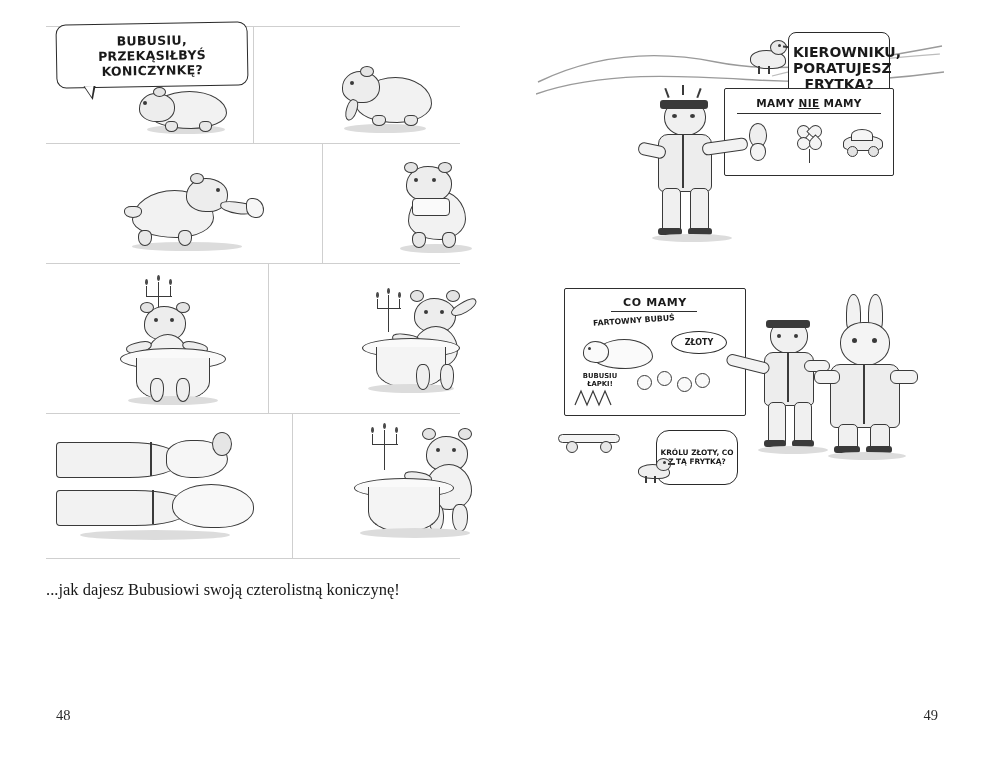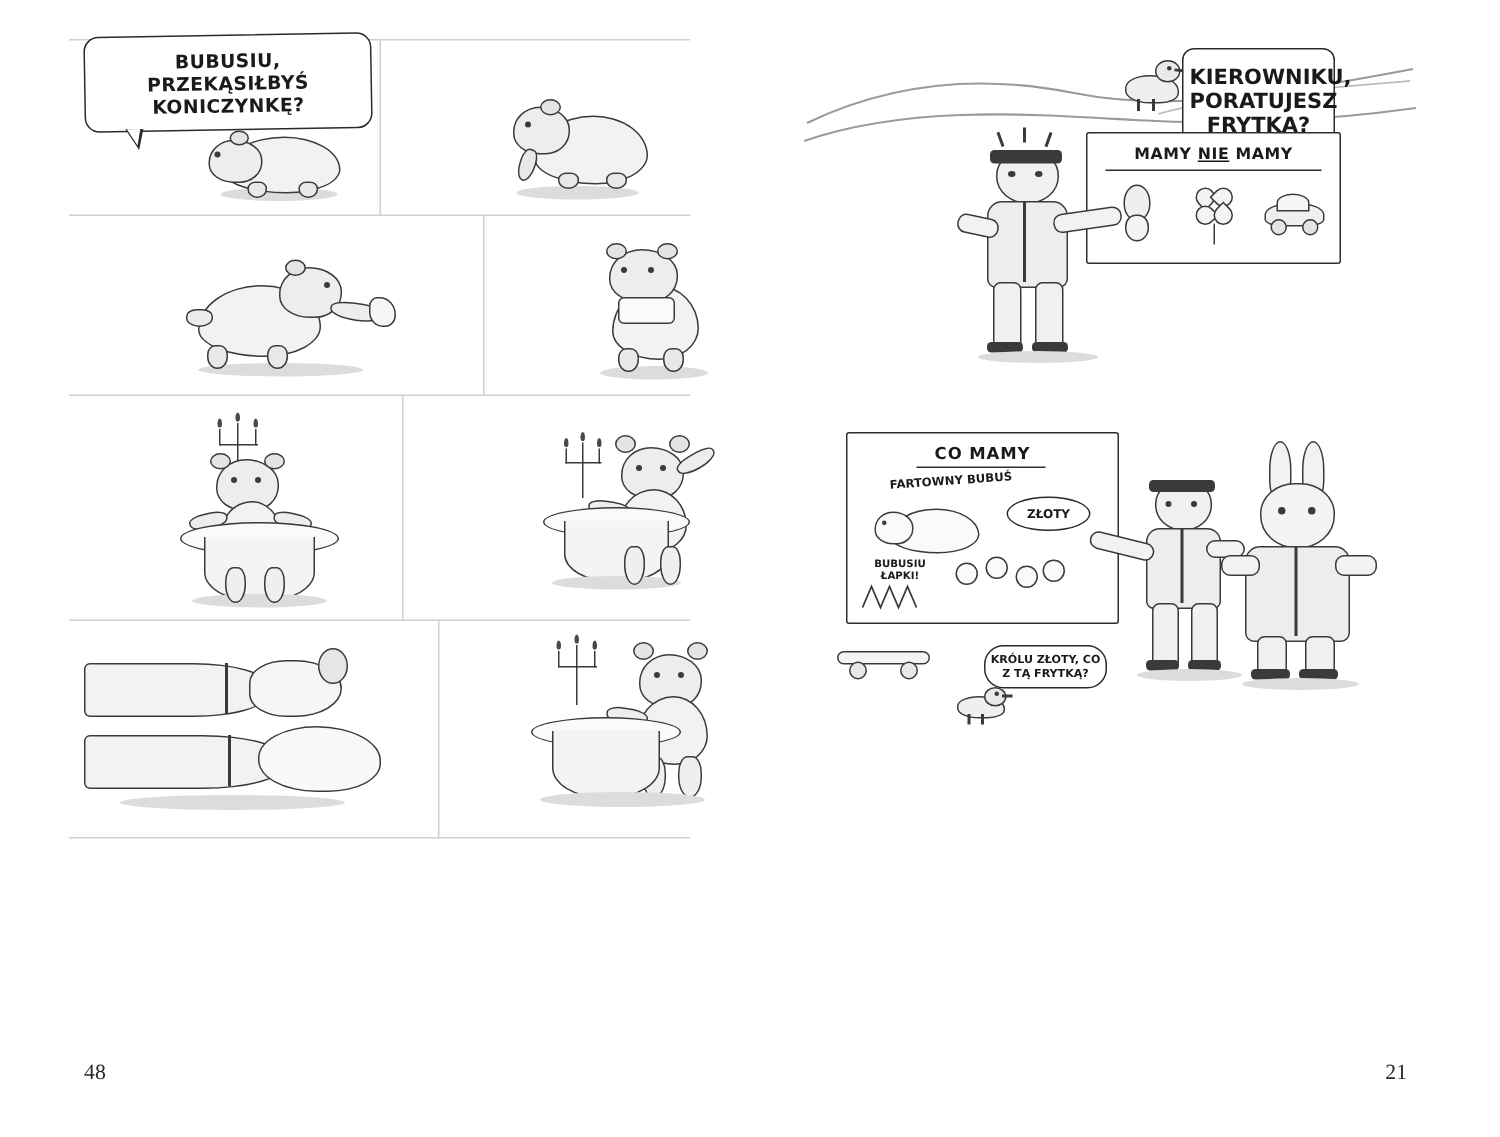--- a/index.html
+++ b/index.html
@@ -399,20 +399,21 @@
           <div class="blob leg" style="left:110px; top:86px; width:14px; height:26px; background:#efefef;"></div>
 
           <div class="table-top" style="left:12px; top:60px; width:98px; height:18px;"></div>
           <div class="table-skirt" style="left:26px; top:69px; width:70px; height:44px;"></div>
           <div class="shade" style="left:18px; top:110px; width:110px; height:10px;"></div>
         </div>
       </div>
 
     </div>
 
+    <div class="caption">...jak dajesz Bubusiowi swoją czterolistną koniczynę!</div>
 
     <div class="folio folio-left">48</div>
   </div>
 
   <div class="page page-right">
 
 
     <div class="illus illus-1">
 
       <svg width="410" height="60" style="position:absolute; left:0; top:4px;">
@@ -549,27 +550,27 @@
         <div class="ink" style="left:50px; top:152px; width:26px; height:7px; border-radius:3px;"></div>
         <div class="shade" style="left:12px; top:158px; width:78px; height:8px;"></div>
       </div>
 
       <div class="fig" style="left:22px; top:150px; width:66px; height:22px;">
         <div class="blob" style="left:0px; top:2px; width:60px; height:7px; border-radius:6px; background:#f4f4f4;"></div>
         <div class="blob" style="left:8px; top:9px; width:10px; height:10px; border-radius:50%; background:#e8e8e8;"></div>
         <div class="blob" style="left:42px; top:9px; width:10px; height:10px; border-radius:50%; background:#e8e8e8;"></div>
       </div>
 
-      <div class="bubble-sm" style="left:120px; top:148px; width:74px; padding:5px 3px; font-size:7.4px;border-radius:13px;">KRÓLU ZŁOTY, CO Z TĄ FRYTKĄ?</div>
+      <div class="bubble-sm" style="left:120px; top:148px; width:74px; padding:18px 3px; font-size:7.4px;border-radius:13px;">KRÓLU ZŁOTY, CO Z TĄ FRYTKĄ?</div>
 
       <div class="fig" style="left:96px; top:176px; width:46px; height:26px;">
         <div class="blob" style="left:6px; top:6px; width:30px; height:13px; border-radius:50% 60% 40% 50%; background:#efefef;"></div>
         <div class="blob" style="left:24px; top:0px; width:13px; height:11px; border-radius:50%; background:#e9e9e9;"></div>
         <div class="ink" style="left:31px; top:3px; width:3px; height:3px; border-radius:50%;"></div>
         <div class="ink" style="left:36px; top:5px; width:7px; height:2px;"></div>
         <div class="ink" style="left:13px; top:18px; width:1.5px; height:7px;"></div>
         <div class="ink" style="left:22px; top:18px; width:1.5px; height:7px;"></div>
       </div>
     </div>
 
-    <div class="folio folio-right">21</div>
+    <div class="folio folio-right">49</div>
   </div>
 </div>
 
 </body></html>

